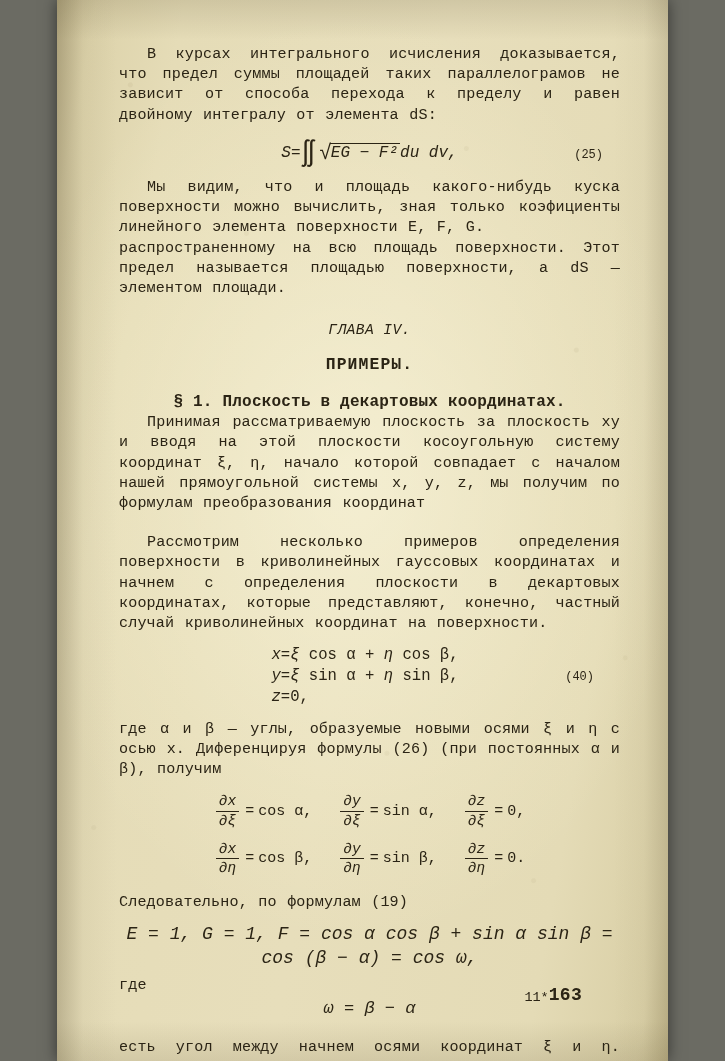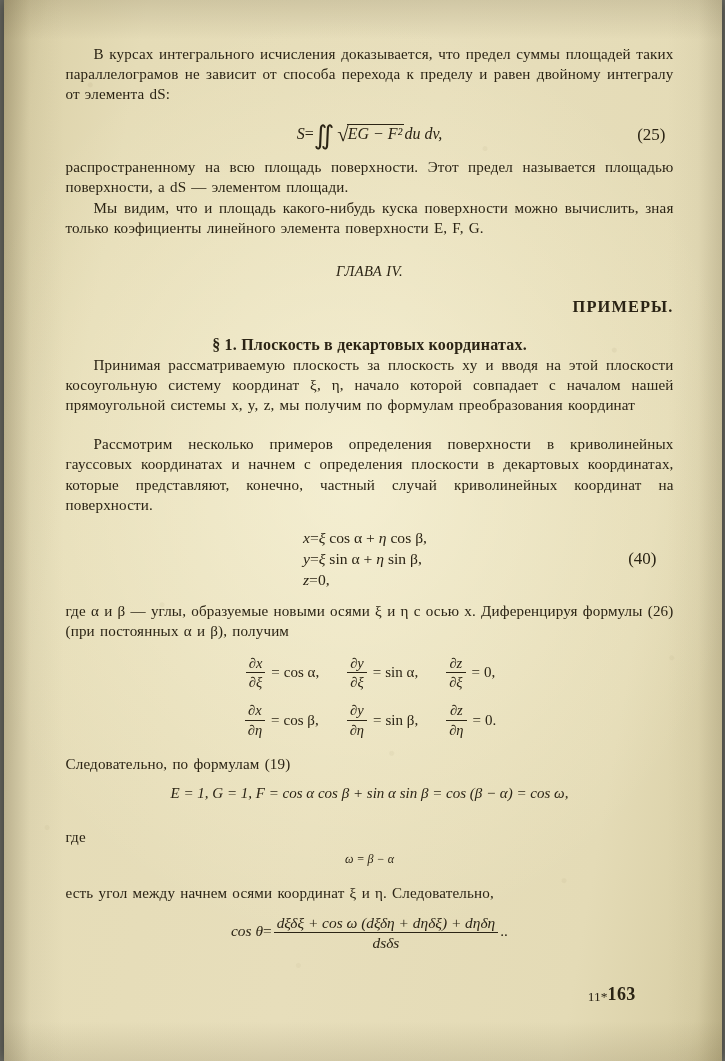--- a/index.html
+++ b/index.html
@@ -4,29 +4,29 @@
 <title>Page 163</title>
 <style>
   html, body {
     margin: 0;
     padding: 0;
     background: #6b6b63;
   }
 
   .page {
     position: relative;
-    width: 718px;
+    width: 611px;
     height: 1061px;
     margin: 0 auto;
     overflow: hidden;
     background:
       radial-gradient(ellipse 70% 55% at 48% 45%, rgba(255,252,228,0.55) 0%, rgba(255,250,220,0.18) 55%, rgba(0,0,0,0) 80%),
       linear-gradient(100deg, #cfc49b 0%, #ddd3ab 5%, #e5dcb7 16%, #e7debb 50%, #e4dbb6 82%, #d9cfa6 96%, #cdc296 100%);
     color: #2b2415;
-    font-family: Liberation Serif, serif;
+    font-family: Liberation Mono, monospace;
     box-shadow: 0 0 14px rgba(0,0,0,0.5);
   }
 
   
   .page::before {
     content: "";
     position: absolute;
     inset: 0;
     pointer-events: none;
     opacity: 0.5;
@@ -76,24 +76,24 @@
 
   
   .eq {
     position: relative;
     text-align: center;
     font-size: 16px;
     line-height: 1.35;
   }
   .eqnum {
     position: absolute;
-    right: 8px;
+    right: 17px;
     top: 50%;
     transform: translateY(-50%);
-    font-size: 17px;
+    font-size: 12px;
     font-style: normal;
   }
   .eq-lines {
     display: inline-block;
     text-align: left;
     font-size: 15.6px;
     line-height: 21px;
   }
 
   
@@ -133,21 +133,21 @@
 
   
   .chapter {
     text-align: center;
     font-style: italic;
     font-size: 14.6px;
     letter-spacing: 0.4px;
     margin: 0;
   }
   .section-title {
-    text-align: right;
+    text-align: center;
     font-weight: bold;
     font-size: 16.4px;
     letter-spacing: 1.1px;
     margin: 0;
   }
   .subsection {
     text-align: center;
     font-weight: bold;
     font-size: 16px;
     letter-spacing: 0.2px;
@@ -179,23 +179,23 @@
 
   <div class="content">
 
     <p class="body">В курсах интегрального исчисления доказывается, что предел суммы площадей таких параллелограмов не зависит от способа перехода к пределу и равен двойному интегралу от элемента dS:</p>
 
     <div class="eq" style="margin:13px 0 4px 0;">
       <span class="mi">S</span><span>=</span><span class="intsign">∬</span><span class="sp"></span><span class="sqrt"><span class="radical">√</span><span class="rad-body mi">EG − F²</span></span><span class="mi">du dv,</span>
       <span class="eqnum">(25)</span>
     </div>
 
+    <p class="body gap">Мы видим, что и площадь какого-нибудь куска поверхности можно вычислить, зная только коэфициенты линейного элемента поверхности E, F, G.</p>
+
     <p class="body noindent">распространенному на всю площадь поверхности. Этот предел называется площадью поверхности, а dS — элементом площади.</p>
-
-    <p class="body gap">Мы видим, что и площадь какого-нибудь куска поверхности можно вычислить, зная только коэфициенты линейного элемента поверхности E, F, G.</p>
 
     <p class="chapter" style="margin-top:24px;">ГЛАВА IV.</p>
     <p class="section-title" style="margin-top:17px;">ПРИМЕРЫ.</p>
     <p class="subsection" style="margin-top:19px;">§ 1. Плоскость в декартовых координатах.</p>
 
     <p class="body gap">Принимая рассматриваемую плоскость за плоскость xy и вводя на этой плоскости косоугольную систему координат ξ, η, начало которой совпадает с началом нашей прямоугольной системы x, y, z, мы получим по формулам преобразования координат</p>
 
     <p class="body" style="margin-top:19px;">Рассмотрим несколько примеров определения поверхности в криволинейных гауссовых координатах и начнем с определения плоскости в декартовых координатах, которые представляют, конечно, частный случай криволинейных координат на поверхности.</p>
 
     <div class="eq" style="margin:12px 9px 10px 0;">
@@ -264,27 +264,27 @@
           <span class="num mi">∂z</span>
           <span class="den mi">∂η</span>
         </span>
         <span>=</span>
         <span>0.</span>
       </span>
     </div>
 
     <p class="body noindent" style="margin-top:16px;">Следовательно, по формулам (19)</p>
 
-    <div class="eq" style="margin:9px 0 0 0; font-size:15px;">
+    <div class="eq" style="margin:9px 0 0 0; font-size:18px;">
       <span class="mi">E = 1,  G = 1,  F = cos α cos β + sin α sin β = cos (β − α) = cos ω,</span>
     </div>
 
-    <p class="body noindent" style="margin-top:24px;">где</p>
-
-    <div class="eq" style="margin:3px 0 0 0; font-size:12px;">
+    <p class="body noindent" style="margin-top:5px;">где</p>
+
+    <div class="eq" style="margin:3px 0 0 0; font-size:17px;">
       <span class="mi">ω = β − α</span>
     </div>
 
     <p class="body noindent" style="margin-top:16px;">есть угол между начнем осями координат ξ и η. Следовательно,</p>
 
 
     <div class="eq" style="margin:11px 0 0 0; font-size:15.4px;">
       <span class="mi">cos θ</span><span>=</span><span class="frac">
         <span class="num mi">dξδξ + cos ω (dξδη + dηδξ) + dηδη</span>
         <span class="den mi">dsδs</span>

